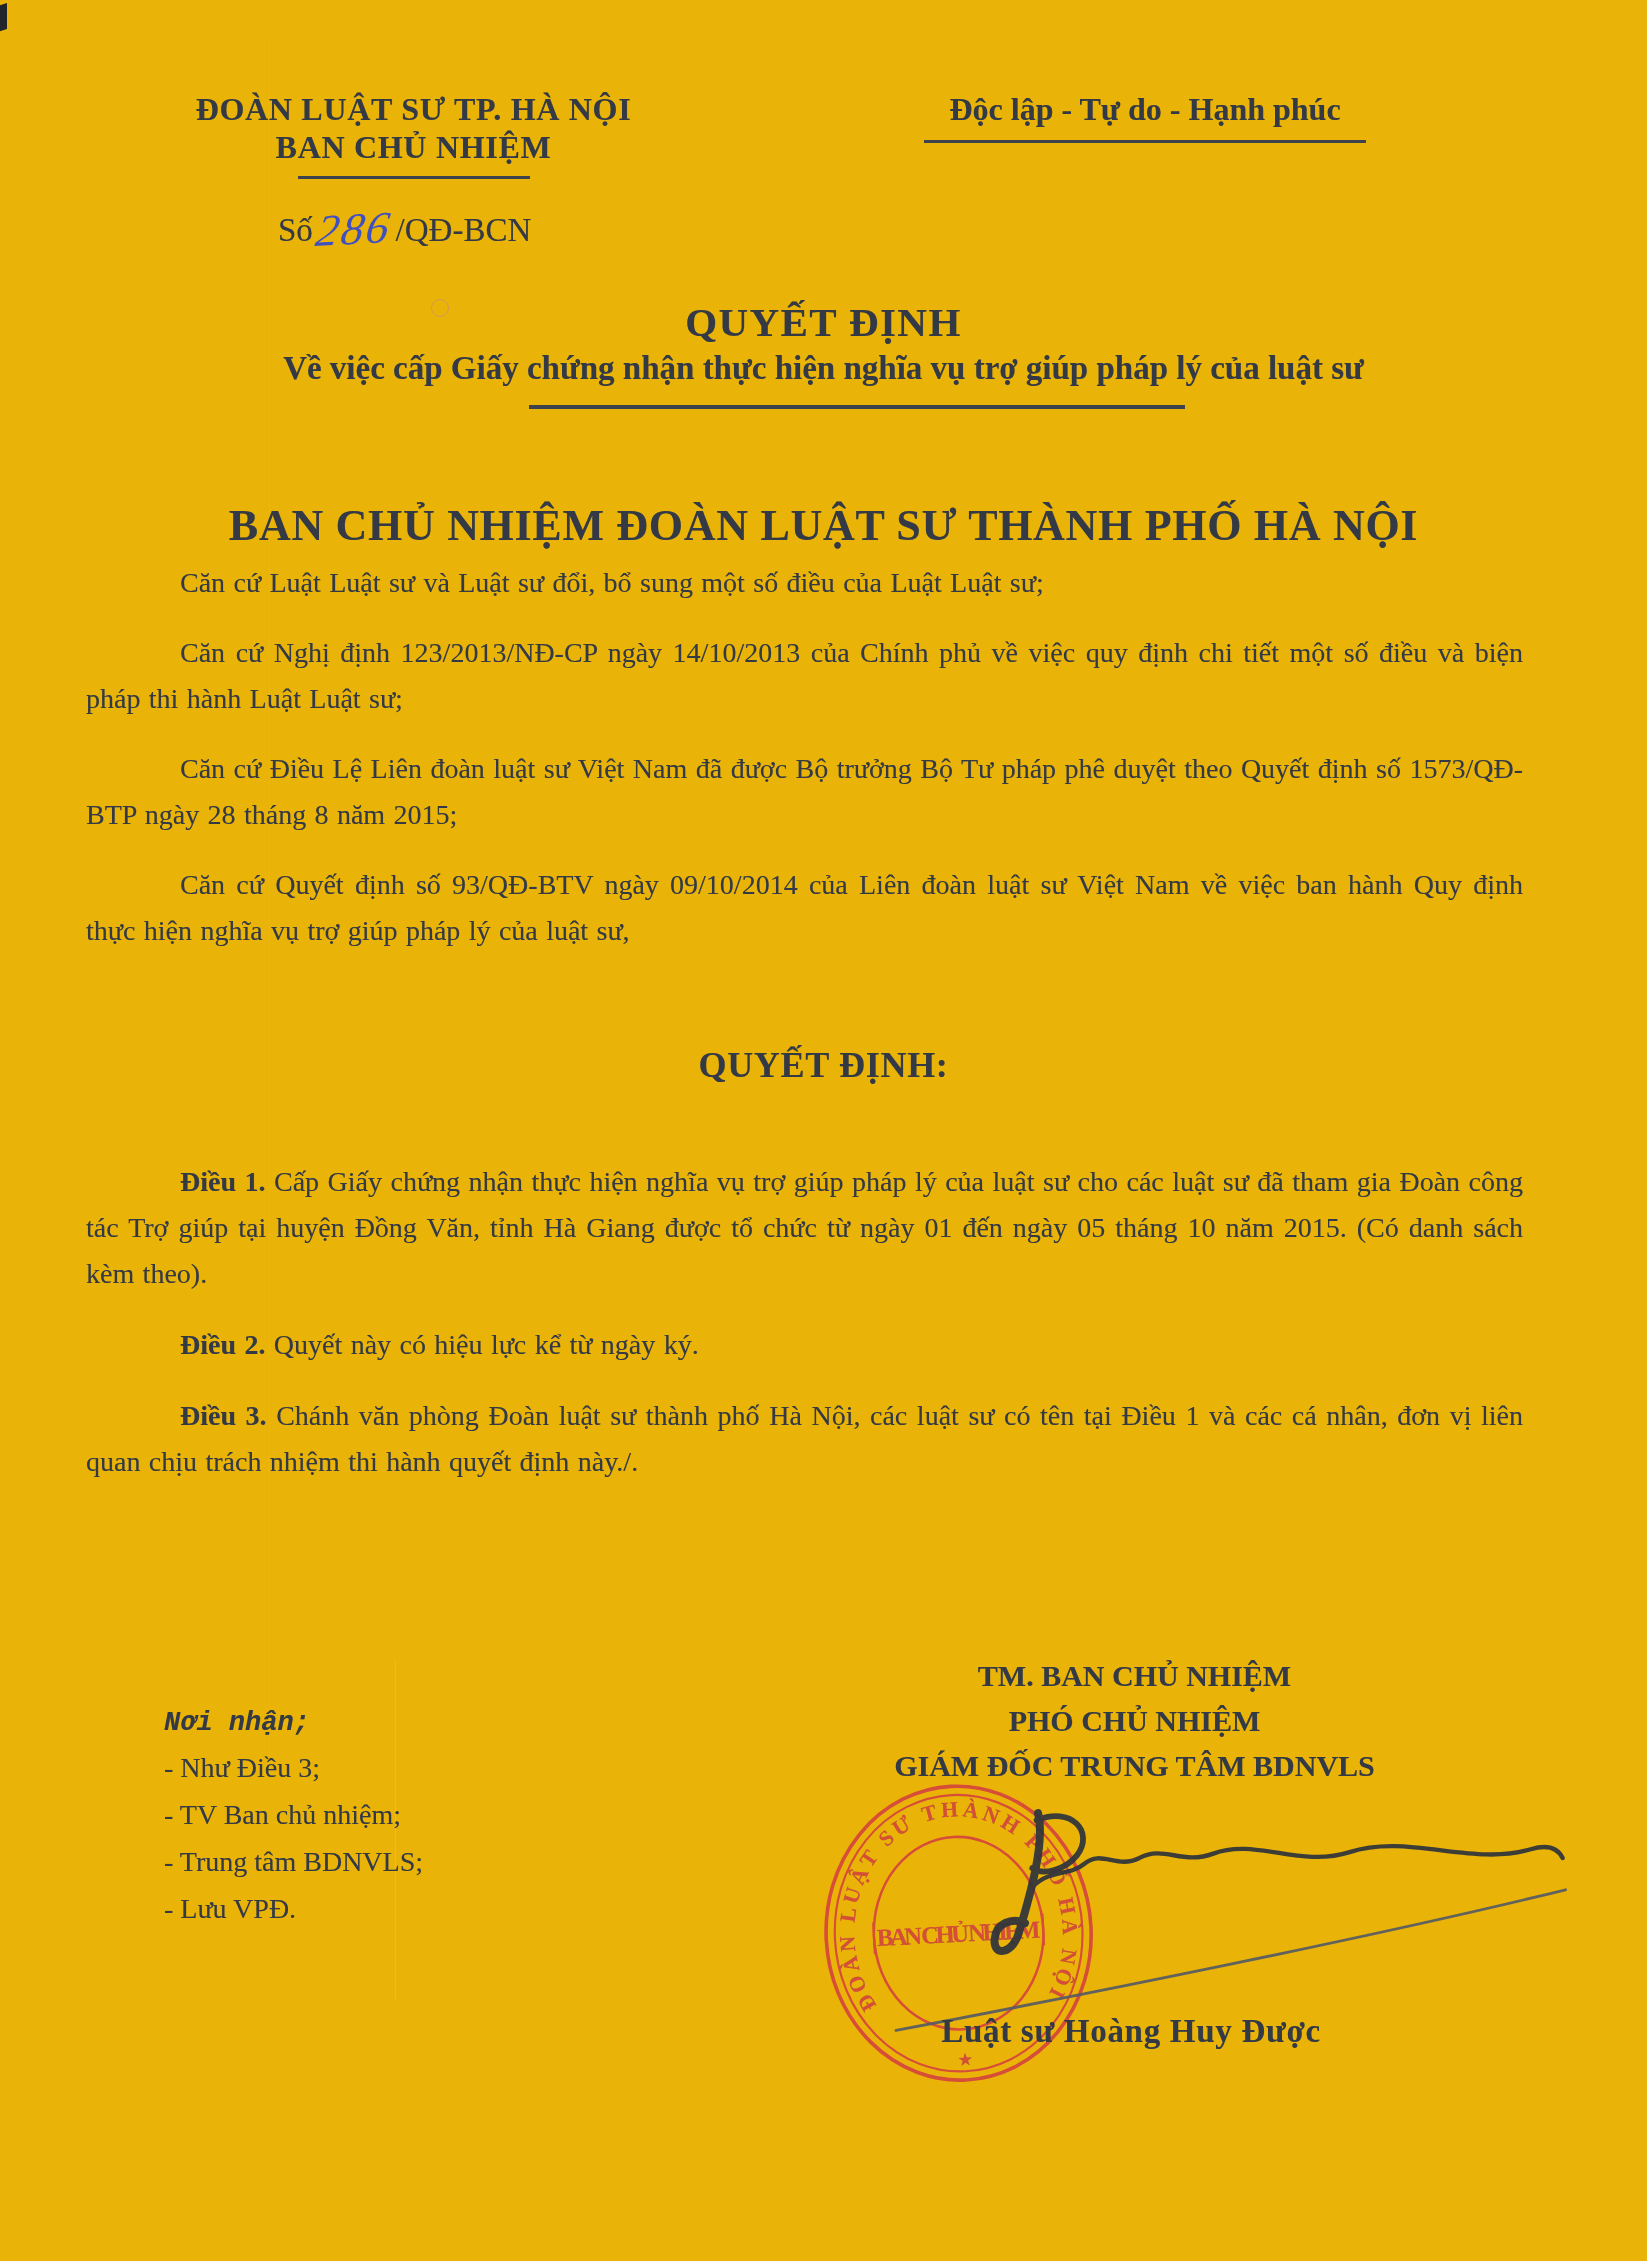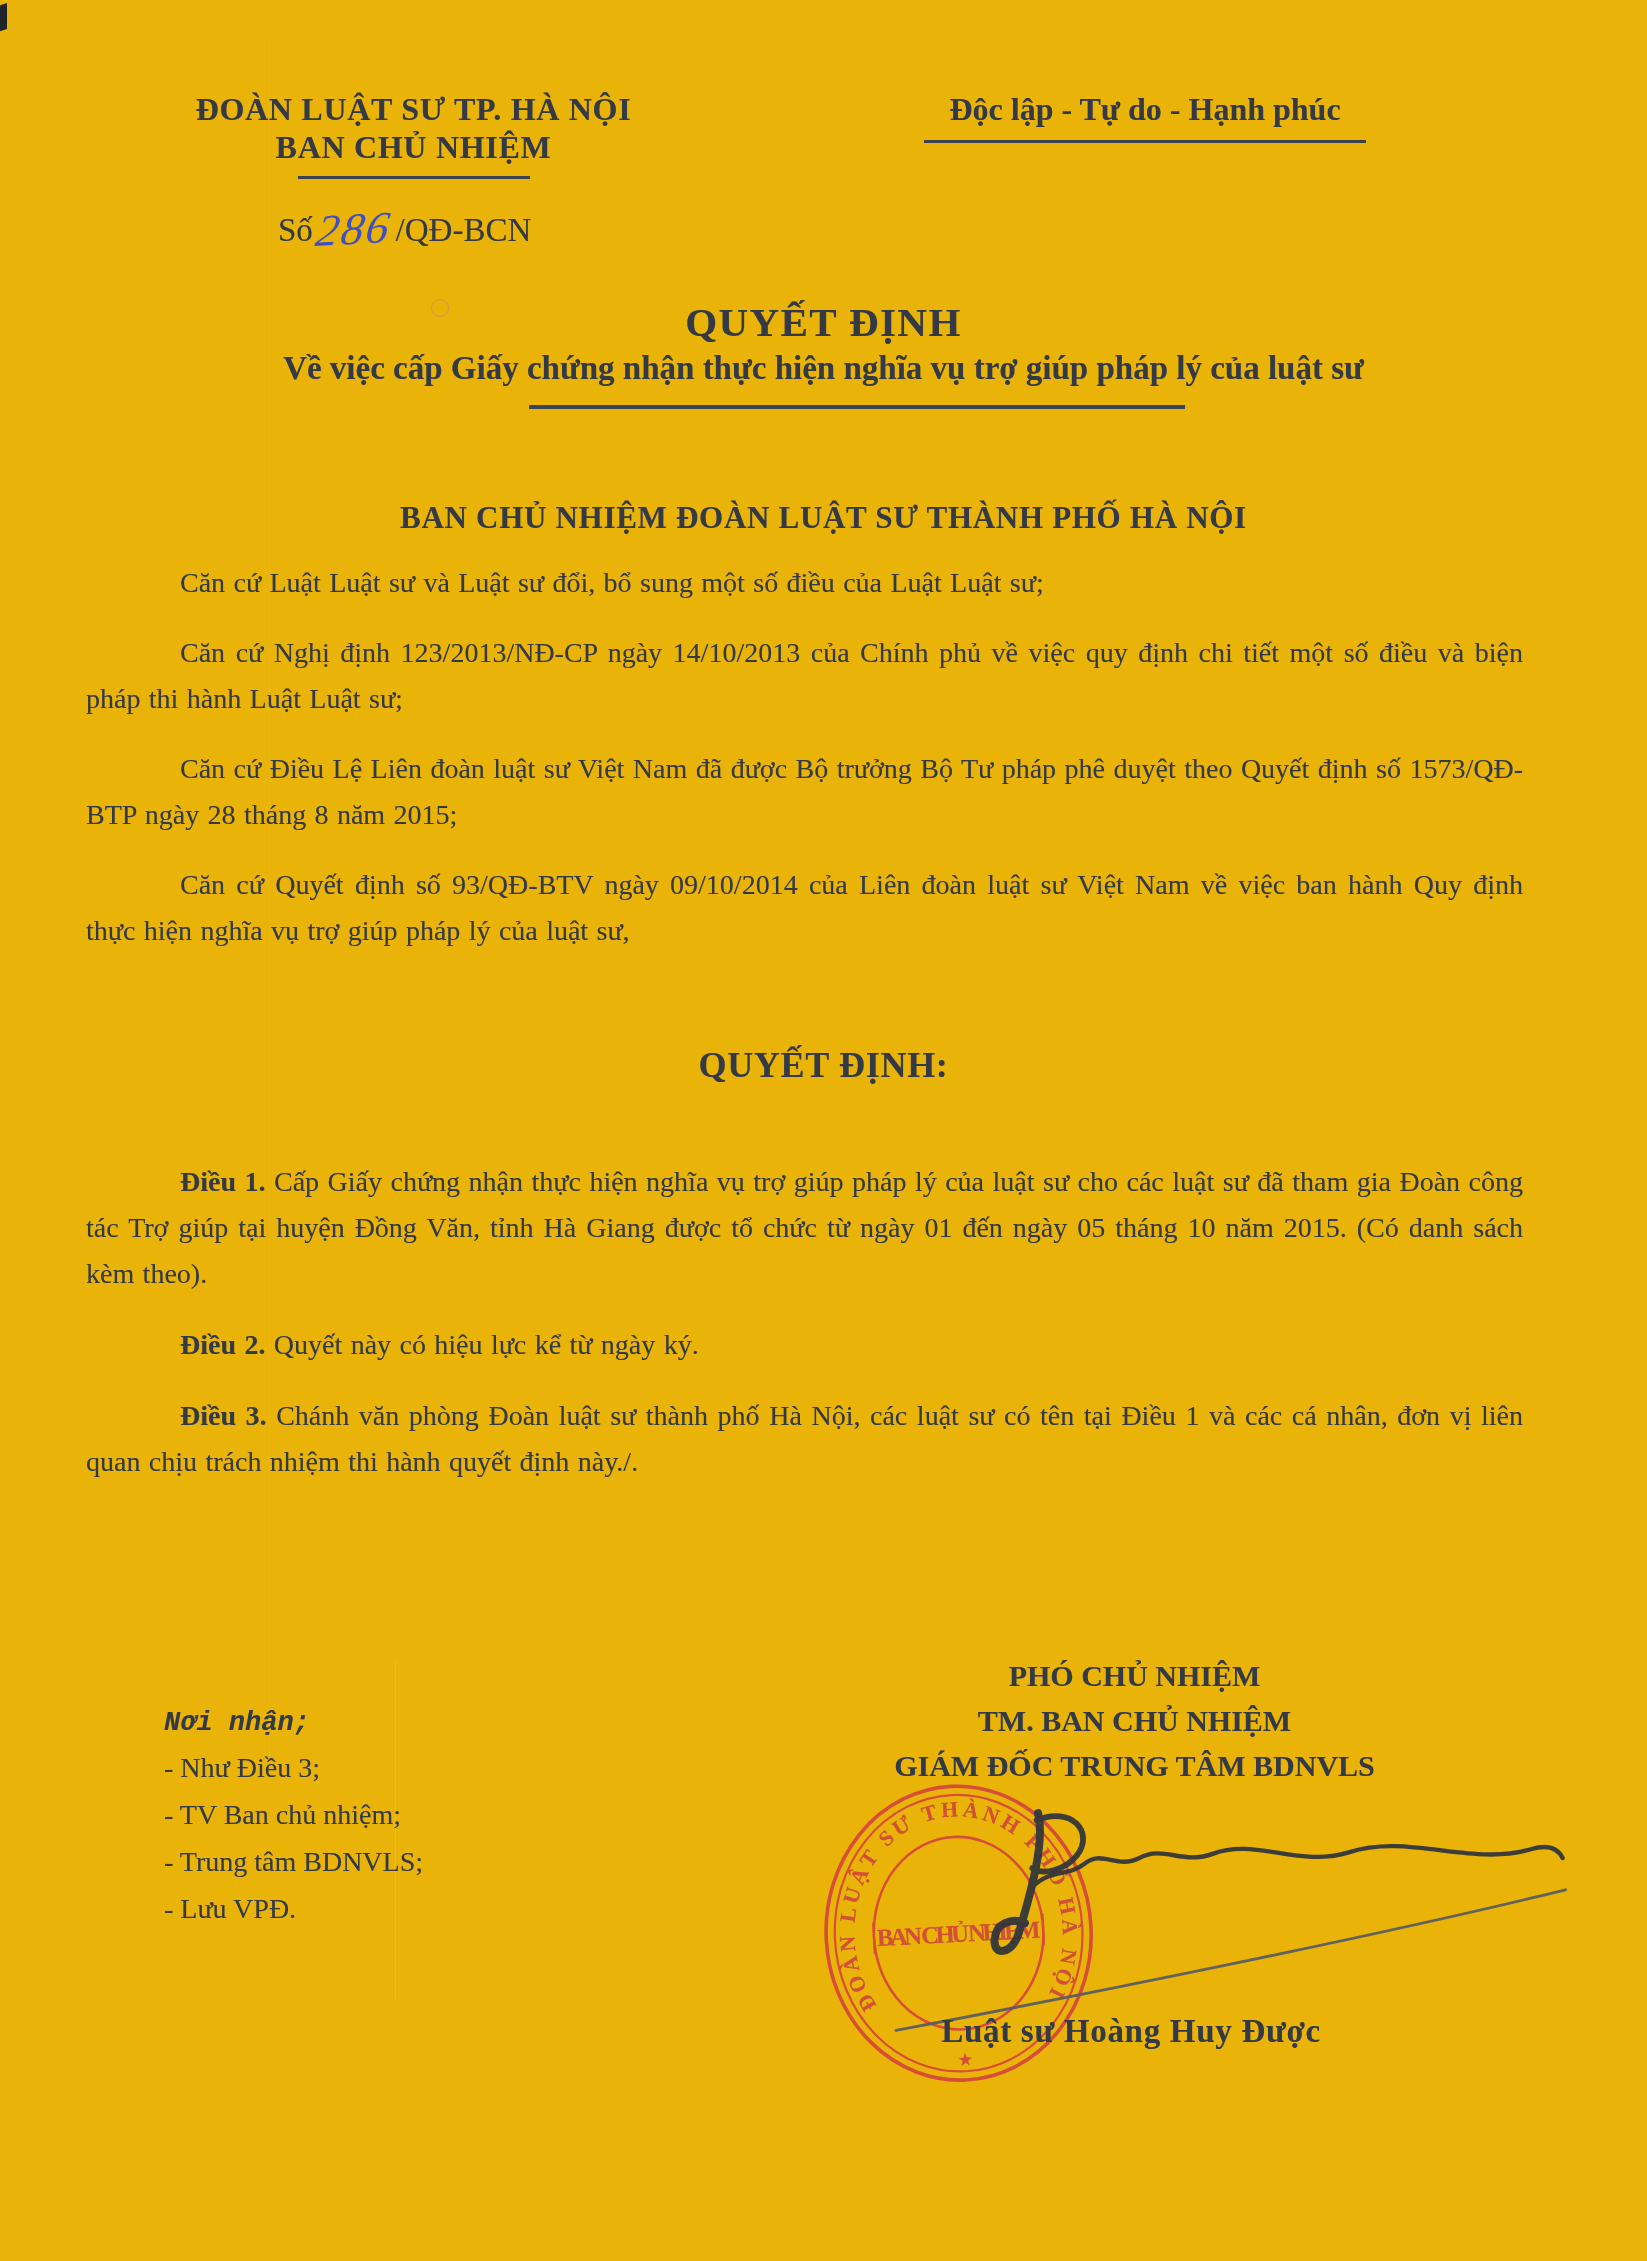--- a/index.html
+++ b/index.html
@@ -35,21 +35,21 @@
   .nat-rule{width:442px;margin:11.6px auto 0;}
   .dateline{font-size:31px;font-style:italic;margin-top:25px;letter-spacing:0.7px;}
 
   
   .title-block{left:0;top:300px;width:1647px;text-align:center;}
   .title-main{font-size:41px;font-weight:bold;line-height:45px;letter-spacing:1.4px;}
   .title-sub{font-size:33px;font-weight:bold;line-height:42px;margin-top:2px;}
   .title-rule{width:656px;height:3.6px;margin:16px auto 0;position:relative;left:33px;}
 
   .issuer-heading{left:0;top:500px;width:1647px;text-align:center;
-    font-size:31px;font-weight:bold;letter-spacing:0.7px;}
+    font-size:44px;font-weight:bold;letter-spacing:0.7px;}
 
   
   .recitals{left:86px;top:560px;width:1453px;}
   .articles{left:86px;top:1159px;width:1453px;}
   .body-p{
     font-size:28px;line-height:46px;text-align:justify;
     text-indent:94px;margin:0 16px 24px 0;word-spacing:1.4px;
   }
   .articles .body-p{margin-bottom:25px;}
   .art-label{font-weight:bold;}
@@ -131,22 +131,22 @@
 
   <div class="abs recipients">
     <div class="recipients-label">Nơi nhận;</div>
     <div class="recipient-item">- Như Điều 3;</div>
     <div class="recipient-item">- TV Ban chủ nhiệm;</div>
     <div class="recipient-item">- Trung tâm BDNVLS;</div>
     <div class="recipient-item">- Lưu VPĐ.</div>
   </div>
 
   <div class="abs sig-block">
+    <div>TM. BAN CHỦ NHIỆM</div>
     <div>PHÓ CHỦ NHIỆM</div>
-    <div>TM. BAN CHỦ NHIỆM</div>
     <div>GIÁM ĐỐC TRUNG TÂM BDNVLS</div>
   </div>
 
   <div class="abs stamp-wrap">
     <svg width="286" height="315" viewBox="0 0 395 435">
       <ellipse cx="197" cy="217" rx="183" ry="203" fill="none" stroke="#d4403e" stroke-width="5"></ellipse>
       <ellipse cx="197" cy="217" rx="171" ry="191" fill="none" stroke="#d4403e" stroke-width="3"></ellipse>
       <ellipse cx="197" cy="217" rx="117" ry="133" fill="none" stroke="#d4403e" stroke-width="3.5"></ellipse>
       <path id="stampArc" d="M 95 332 A 144 162 0 1 1 299 332" fill="none" stroke="none"></path>
       <text font-family="Liberation Serif, DejaVu Serif, serif" font-size="30" font-weight="bold" fill="#d4403e" letter-spacing="5">

